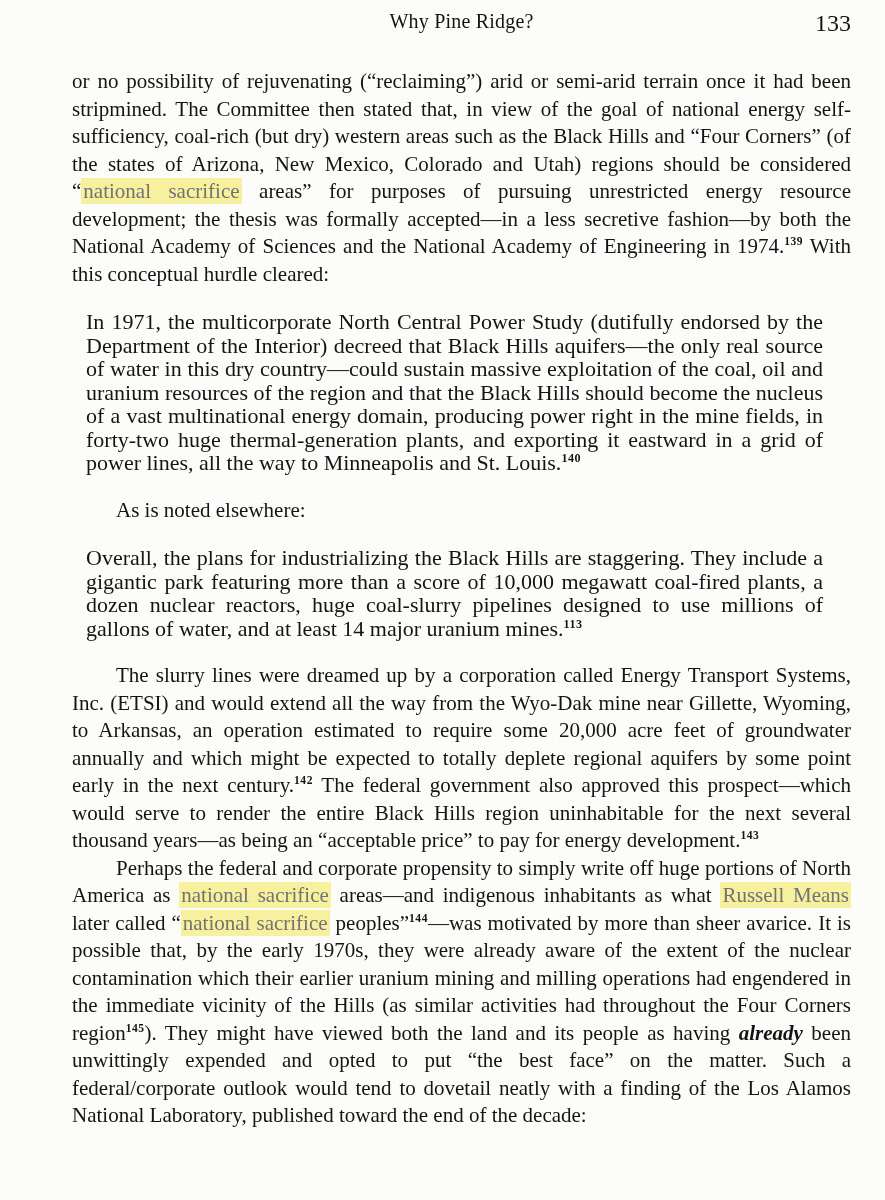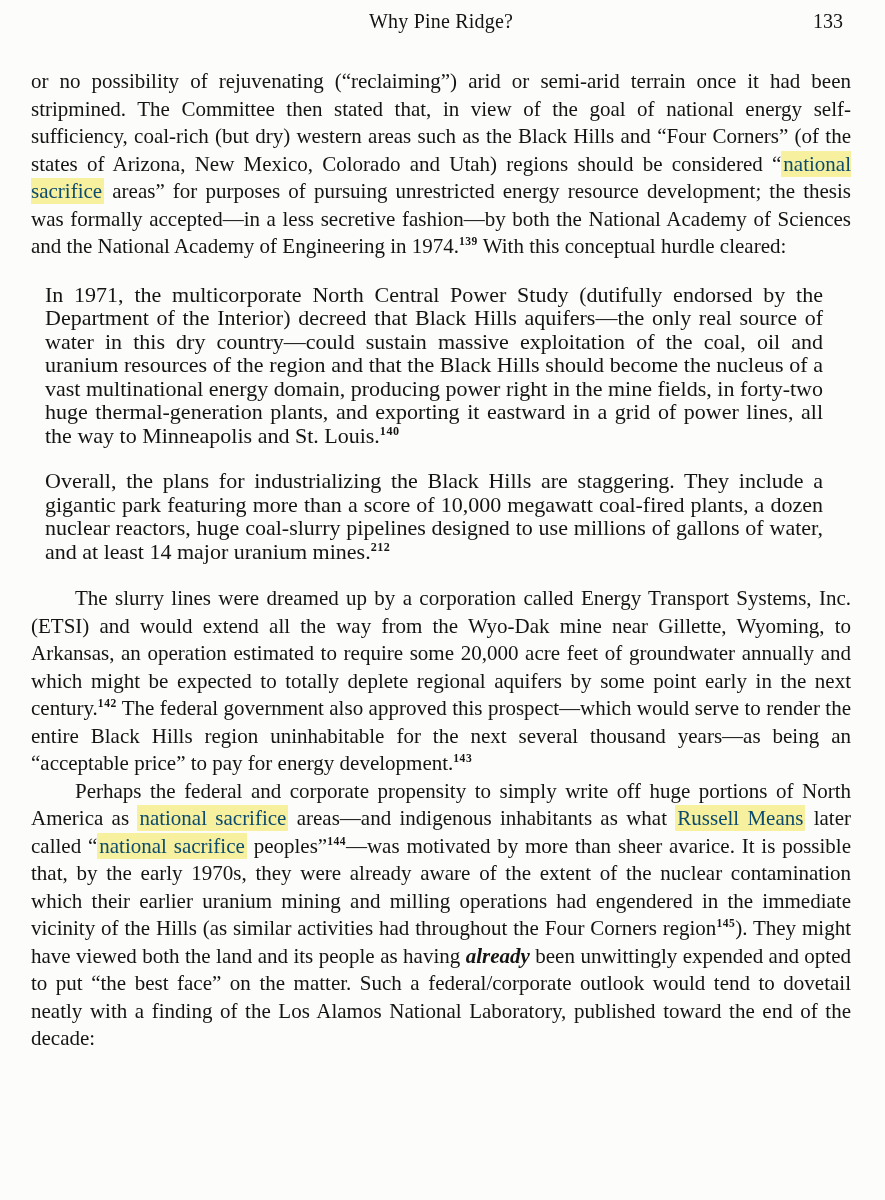--- a/index.html
+++ b/index.html
@@ -8,61 +8,61 @@
     background: #ffffff;
   }
   .page {
     position: relative;
     width: 885px;
     height: 1200px;
     box-sizing: border-box;
     background: #fcfcfa;
     color: #141414;
     font-family: "Liberation Serif", "DejaVu Serif", serif;
-    padding: 10px 34px 0 31px;
+    padding: 10px 34px 0 72px;
     overflow: hidden;
   }
   .running-header {
     position: relative;
     height: 26px;
     margin-bottom: 32px;
   }
   .running-title {
     position: absolute;
     left: 50%;
     transform: translateX(-50%);
     font-size: 20px;
     letter-spacing: 0.2px;
     white-space: nowrap;
   }
   .page-number {
     position: absolute;
-    right: 8px;
+    right: 0;
     top: 0;
-    font-size: 20px;
+    font-size: 24px;
   }
   .body-text p {
     margin: 0;
     text-align: justify;
   }
   p.para {
     font-size: 21px;
     line-height: 27.5px;
   }
   p.para.indent {
     text-indent: 44px;
   }
   p.quote {
     font-size: 22px;
     line-height: 23.5px;
     margin: 22px 28px 22px 14px;
   }
   .hl {
     background: #f6f09f;
-    color: #0c4a6e;
+    color: #737373;
     padding: 1px 2px;
     border-radius: 1px;
   }
   .em-italic {
     font-style: italic;
     font-weight: 700;
   }
   sup.fnref {
     font-size: 0.55em;
     line-height: 0;
@@ -76,17 +76,18 @@
 
 <div class="page">
   <div class="running-header">
     <span class="running-title">Why Pine Ridge?</span>
     <span class="page-number">133</span>
   </div>
 
   <div class="body-text">
       <p class="para"><span>or no possibility of rejuvenating (“reclaiming”) arid or semi-arid terrain once it had been stripmined. The Committee then stated that, in view of the goal of national energy self-sufficiency, coal-rich (but dry) western areas such as the Black Hills and “Four Corners” (of the states of Arizona, New Mexico, Colorado and Utah) regions should be considered “</span><span class="hl">national sacrifice</span><span> areas” for purposes of pursuing unrestricted energy resource development; the thesis was formally accepted—in a less secretive fashion—by both the National Academy of Sciences and the National Academy of Engineering in 1974.</span><sup class="fnref">139</sup><span> With this conceptual hurdle cleared:</span></p>
       <p class="quote"><span>In 1971, the multicorporate North Central Power Study (dutifully endorsed by the Department of the Interior) decreed that Black Hills aquifers—the only real source of water in this dry country—could sustain massive exploitation of the coal, oil and uranium resources of the region and that the Black Hills should become the nucleus of a vast multinational energy domain, producing power right in the mine fields, in forty-two huge thermal-generation plants, and exporting it eastward in a grid of power lines, all the way to Minneapolis and St. Louis.</span><sup class="fnref">140</sup></p>
-      <p class="quote"><span>Overall, the plans for industrializing the Black Hills are staggering. They include a gigantic park featuring more than a score of 10,000 megawatt coal-fired plants, a dozen nuclear reactors, huge coal-slurry pipelines designed to use millions of gallons of water, and at least 14 major uranium mines.</span><sup class="fnref">212</sup></p>
+      <p class="para indent"><span>As is noted elsewhere:</span></p>
+      <p class="quote"><span>Overall, the plans for industrializing the Black Hills are staggering. They include a gigantic park featuring more than a score of 10,000 megawatt coal-fired plants, a dozen nuclear reactors, huge coal-slurry pipelines designed to use millions of gallons of water, and at least 14 major uranium mines.</span><sup class="fnref">113</sup></p>
       <p class="para indent"><span>The slurry lines were dreamed up by a corporation called Energy Transport Systems, Inc. (ETSI) and would extend all the way from the Wyo-Dak mine near Gillette, Wyoming, to Arkansas, an operation estimated to require some 20,000 acre feet of groundwater annually and which might be expected to totally deplete regional aquifers by some point early in the next century.</span><sup class="fnref">142</sup><span> The federal government also approved this prospect—which would serve to render the entire Black Hills region uninhabitable for the next several thousand years—as being an “acceptable price” to pay for energy development.</span><sup class="fnref">143</sup></p>
       <p class="para indent"><span>Perhaps the federal and corporate propensity to simply write off huge portions of North America as </span><span class="hl">national sacrifice</span><span> areas—and indigenous inhabitants as what </span><span class="hl">Russell Means</span><span> later called “</span><span class="hl">national sacrifice</span><span> peoples”</span><sup class="fnref">144</sup><span>—was motivated by more than sheer avarice. It is possible that, by the early 1970s, they were already aware of the extent of the nuclear contamination which their earlier uranium mining and milling operations had engendered in the immediate vicinity of the Hills (as similar activities had throughout the Four Corners region</span><sup class="fnref">145</sup><span>). They might have viewed both the land and its people as having </span><span class="em-italic">already</span><span> been unwittingly expended and opted to put “the best face” on the matter. Such a federal/corporate outlook would tend to dovetail neatly with a finding of the Los Alamos National Laboratory, published toward the end of the decade:</span></p>
     </div>
 </div>
 
 </body></html>

